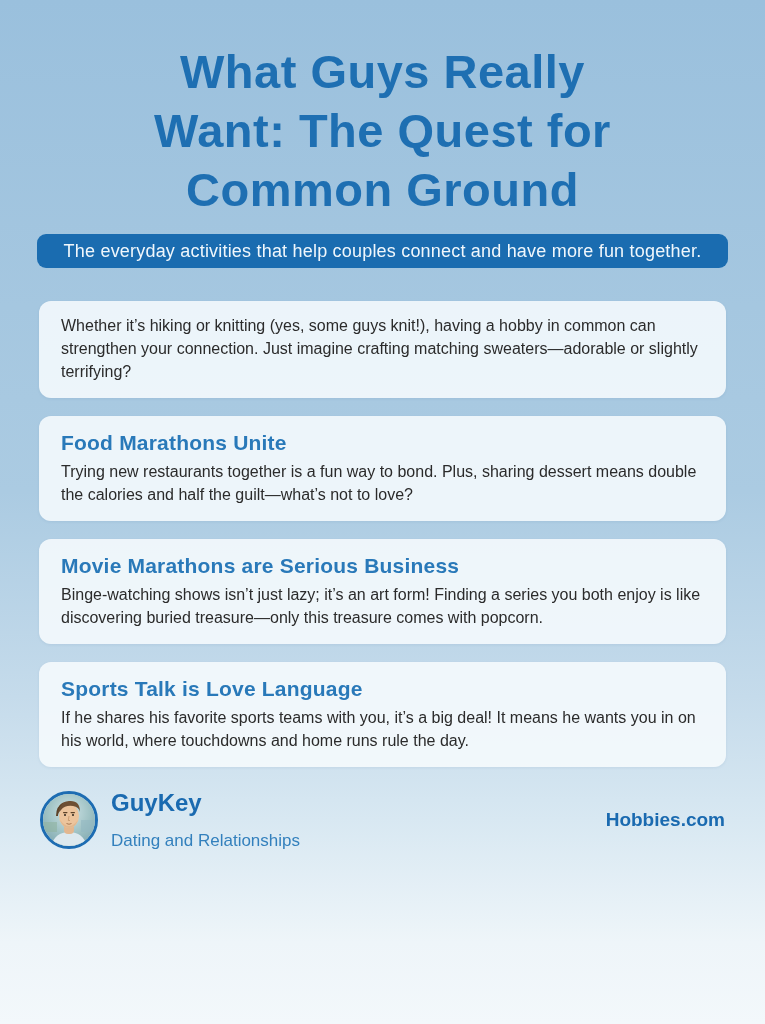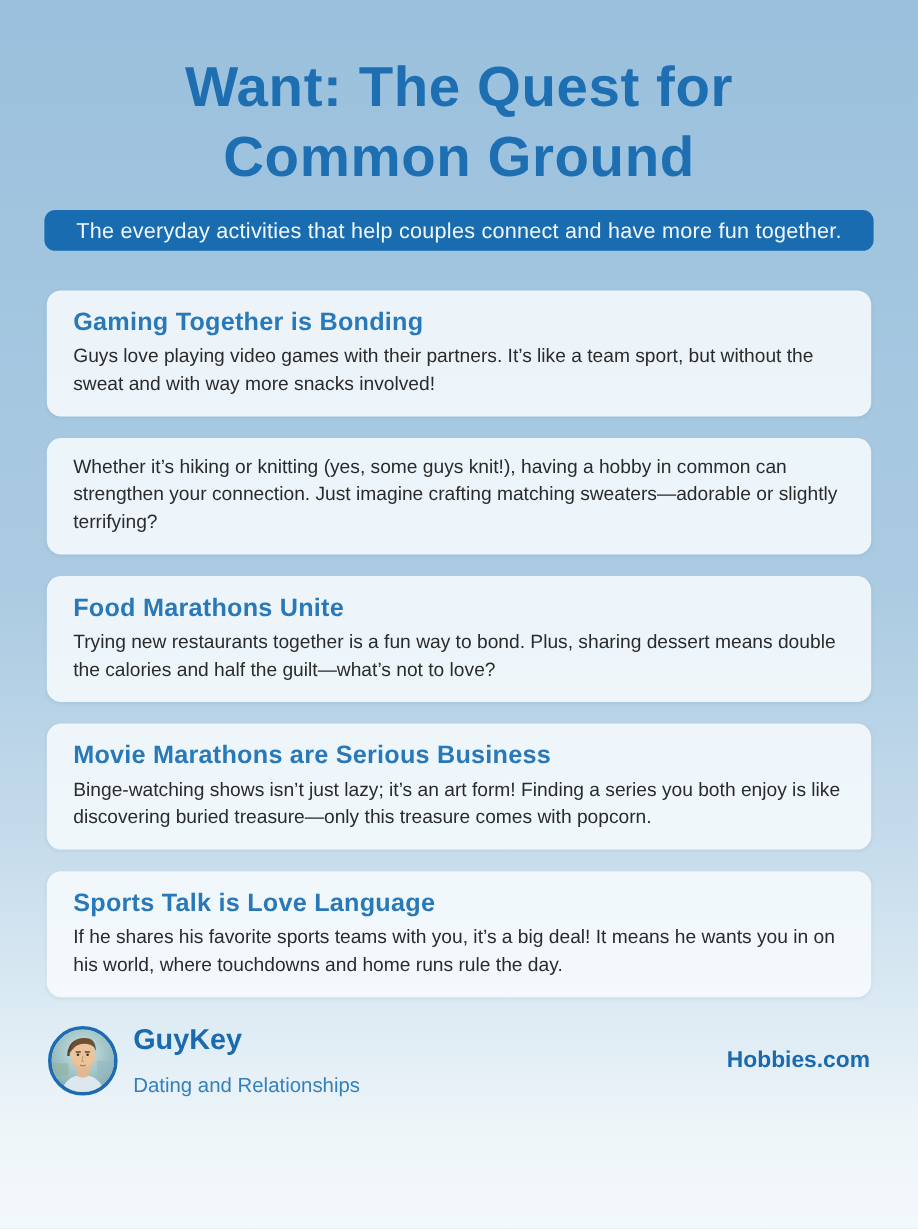--- a/index.html
+++ b/index.html
@@ -112,34 +112,31 @@
     font-weight: bold;
     color: #1a6ab0;
   }
 </style>
 </head>
 <body>
 
 <div class="page">
 
   <h1 class="title">
+    <span>What Guys Really</span>
     <span>Want: The Quest for</span>
     <span>Common Ground</span>
   </h1>
 
   <div class="banner">
     <span>The everyday activities that help couples connect and have more fun together.</span>
   </div>
 
   <div class="cards">
 
-    <div class="card">
-      <h2>Gaming Together is Bonding</h2>
-      <p>Guys love playing video games with their partners. It’s like a team sport, but without the sweat and with way more snacks involved!</p>
-    </div>
 
     <div class="card">
       <p>Whether it’s hiking or knitting (yes, some guys knit!), having a hobby in common can strengthen your connection. Just imagine crafting matching sweaters—adorable or slightly terrifying?</p>
     </div>
 
     <div class="card">
       <h2>Food Marathons Unite</h2>
       <p>Trying new restaurants together is a fun way to bond. Plus, sharing dessert means double the calories and half the guilt—what’s not to love?</p>
     </div>
 

